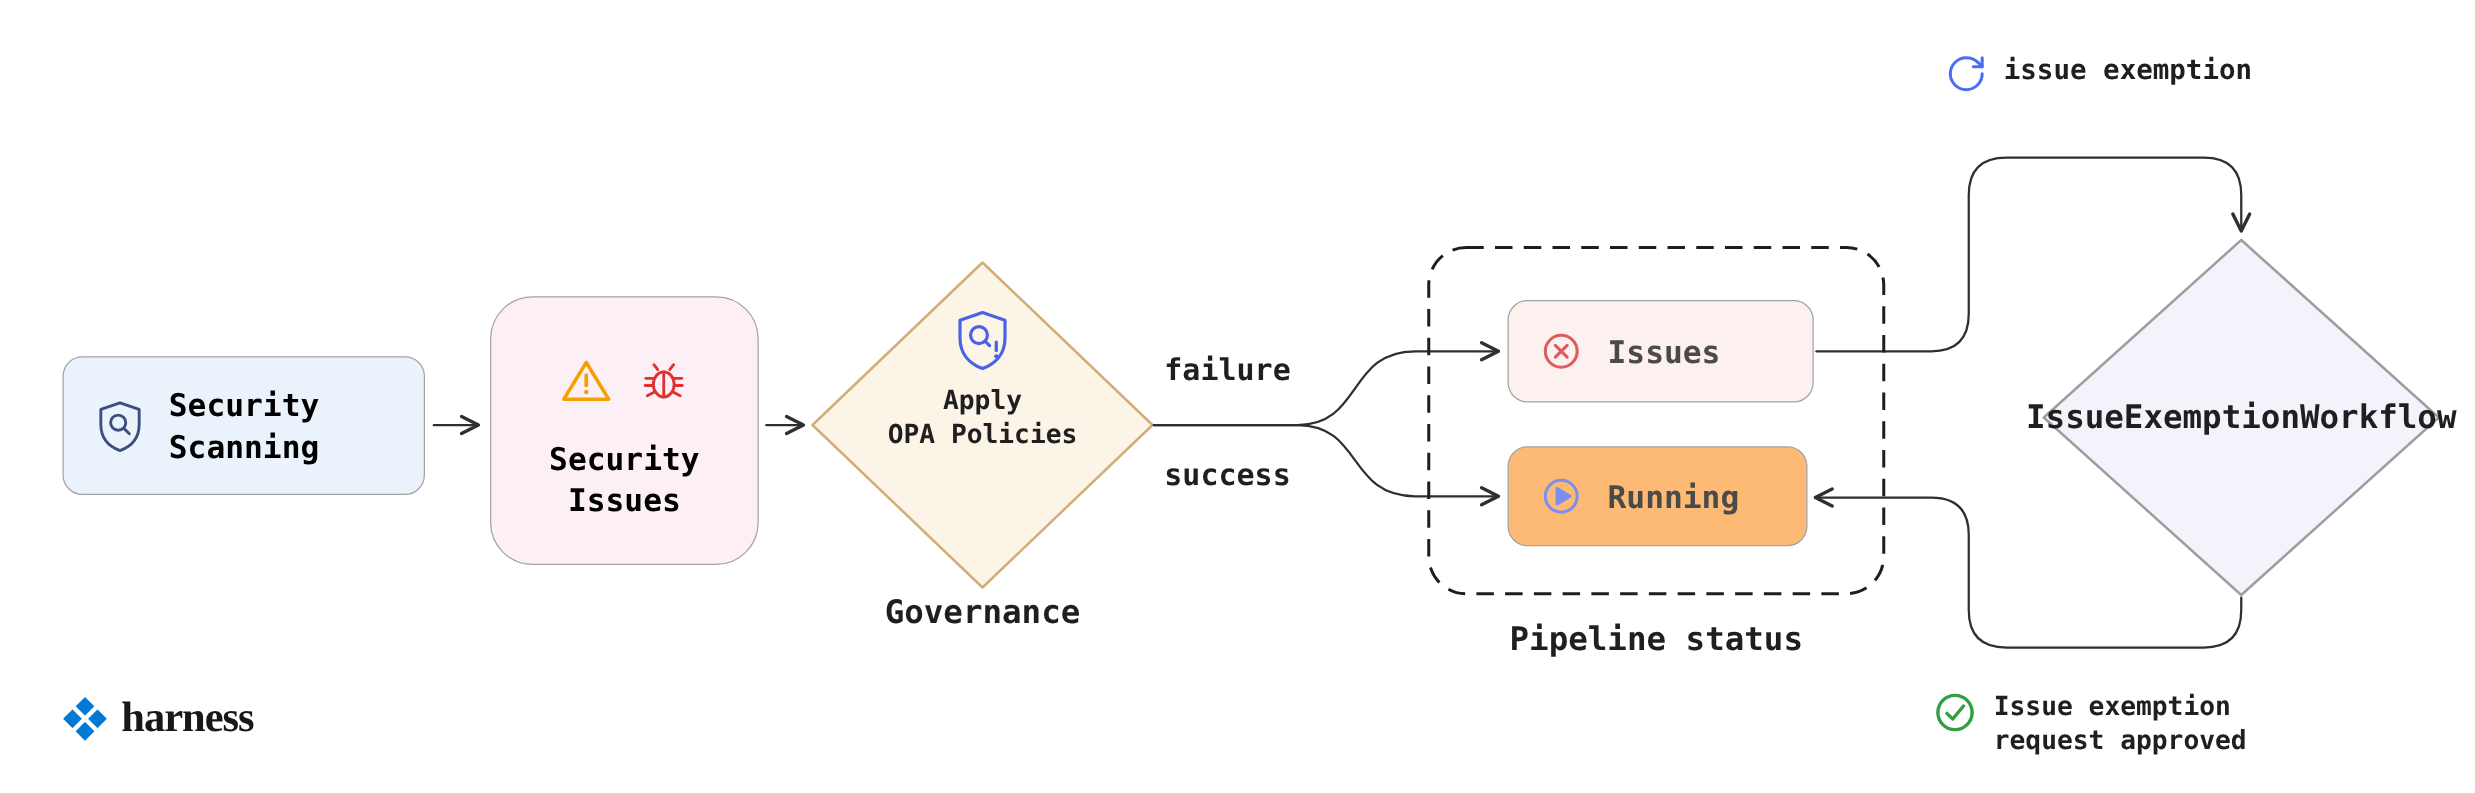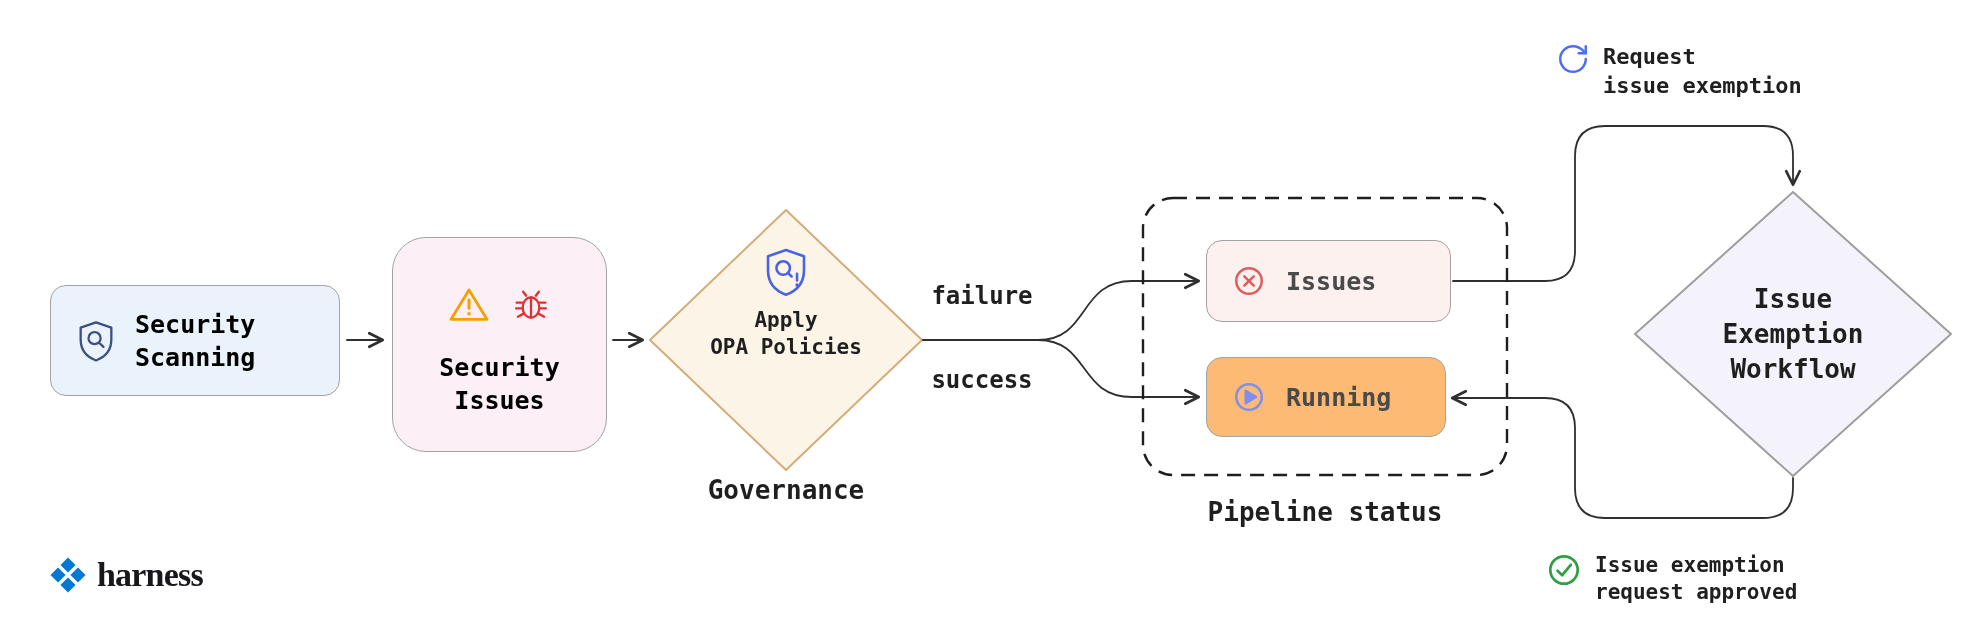--- a/index.html
+++ b/index.html
@@ -31,21 +31,21 @@
   }
   .opa-label{font-size:21px;line-height:27px;font-weight:600;}
   .status-box{
     display:flex;align-items:center;gap:20px;padding-left:25px;border-radius:16px;
   }
   #node-failed{left:1206px;top:240px;width:245px;height:82px;background:#fcf1ee;}
   #node-running{left:1206px;top:357px;width:240px;height:80px;background:#fdba74;}
   .status-label{font-size:25px;font-weight:600;color:#4a4a4a;}
   #node-issue-exemption{
     left:1635px;top:192px;width:316px;height:284px;z-index:2;
-    display:flex;flex-direction:column;align-items:center;justify-content:center;
+    display:flex;flex-direction:row;align-items:center;justify-content:center;
     font-size:26px;line-height:35px;font-weight:700;text-align:center;
   }
 
   
   .caption{position:absolute;z-index:3;font-weight:700;font-size:26px;text-align:center;}
   #label-governance{left:650px;top:475px;width:272px;}
   #label-pipeline-status{left:1143px;top:497px;width:364px;}
   .edge-label{position:absolute;z-index:3;font-size:24px;font-weight:600;text-align:center;}
   #label-failure{left:926px;top:282px;width:112px;}
   #label-success{left:926px;top:366px;width:112px;}
@@ -177,21 +177,20 @@
 </div>
 
 <div class="annotation" id="annotation-request">
   <span>
     <svg width="34" height="34" viewBox="0 0 36 36" fill="none" stroke="#4c6ef5" stroke-width="2.6" stroke-linecap="round" stroke-linejoin="round">
       <path d="M31.5 18 a13.5 13.5 0 1 1 -13.5 -13.5 c3.78 0 7.4 1.5 10.11 4.11 L31.5 12"></path>
       <polyline points="31.5,4.5 31.5,12 24,12"></polyline>
     </svg>
   </span>
   <div class="ann-text">
-    <div>Request</div>
     <div>issue exemption</div>
   </div>
 </div>
 
 <div class="annotation" id="annotation-approved">
   <span>
     <svg width="36" height="36" viewBox="0 0 36 36" fill="none" stroke="#2f9e44" stroke-width="2.7" stroke-linecap="round" stroke-linejoin="round">
       <circle cx="18" cy="18" r="13.7"></circle>
       <path d="M11.5 18.7 L16.2 23.2 L24.8 12.8"></path>
     </svg>

